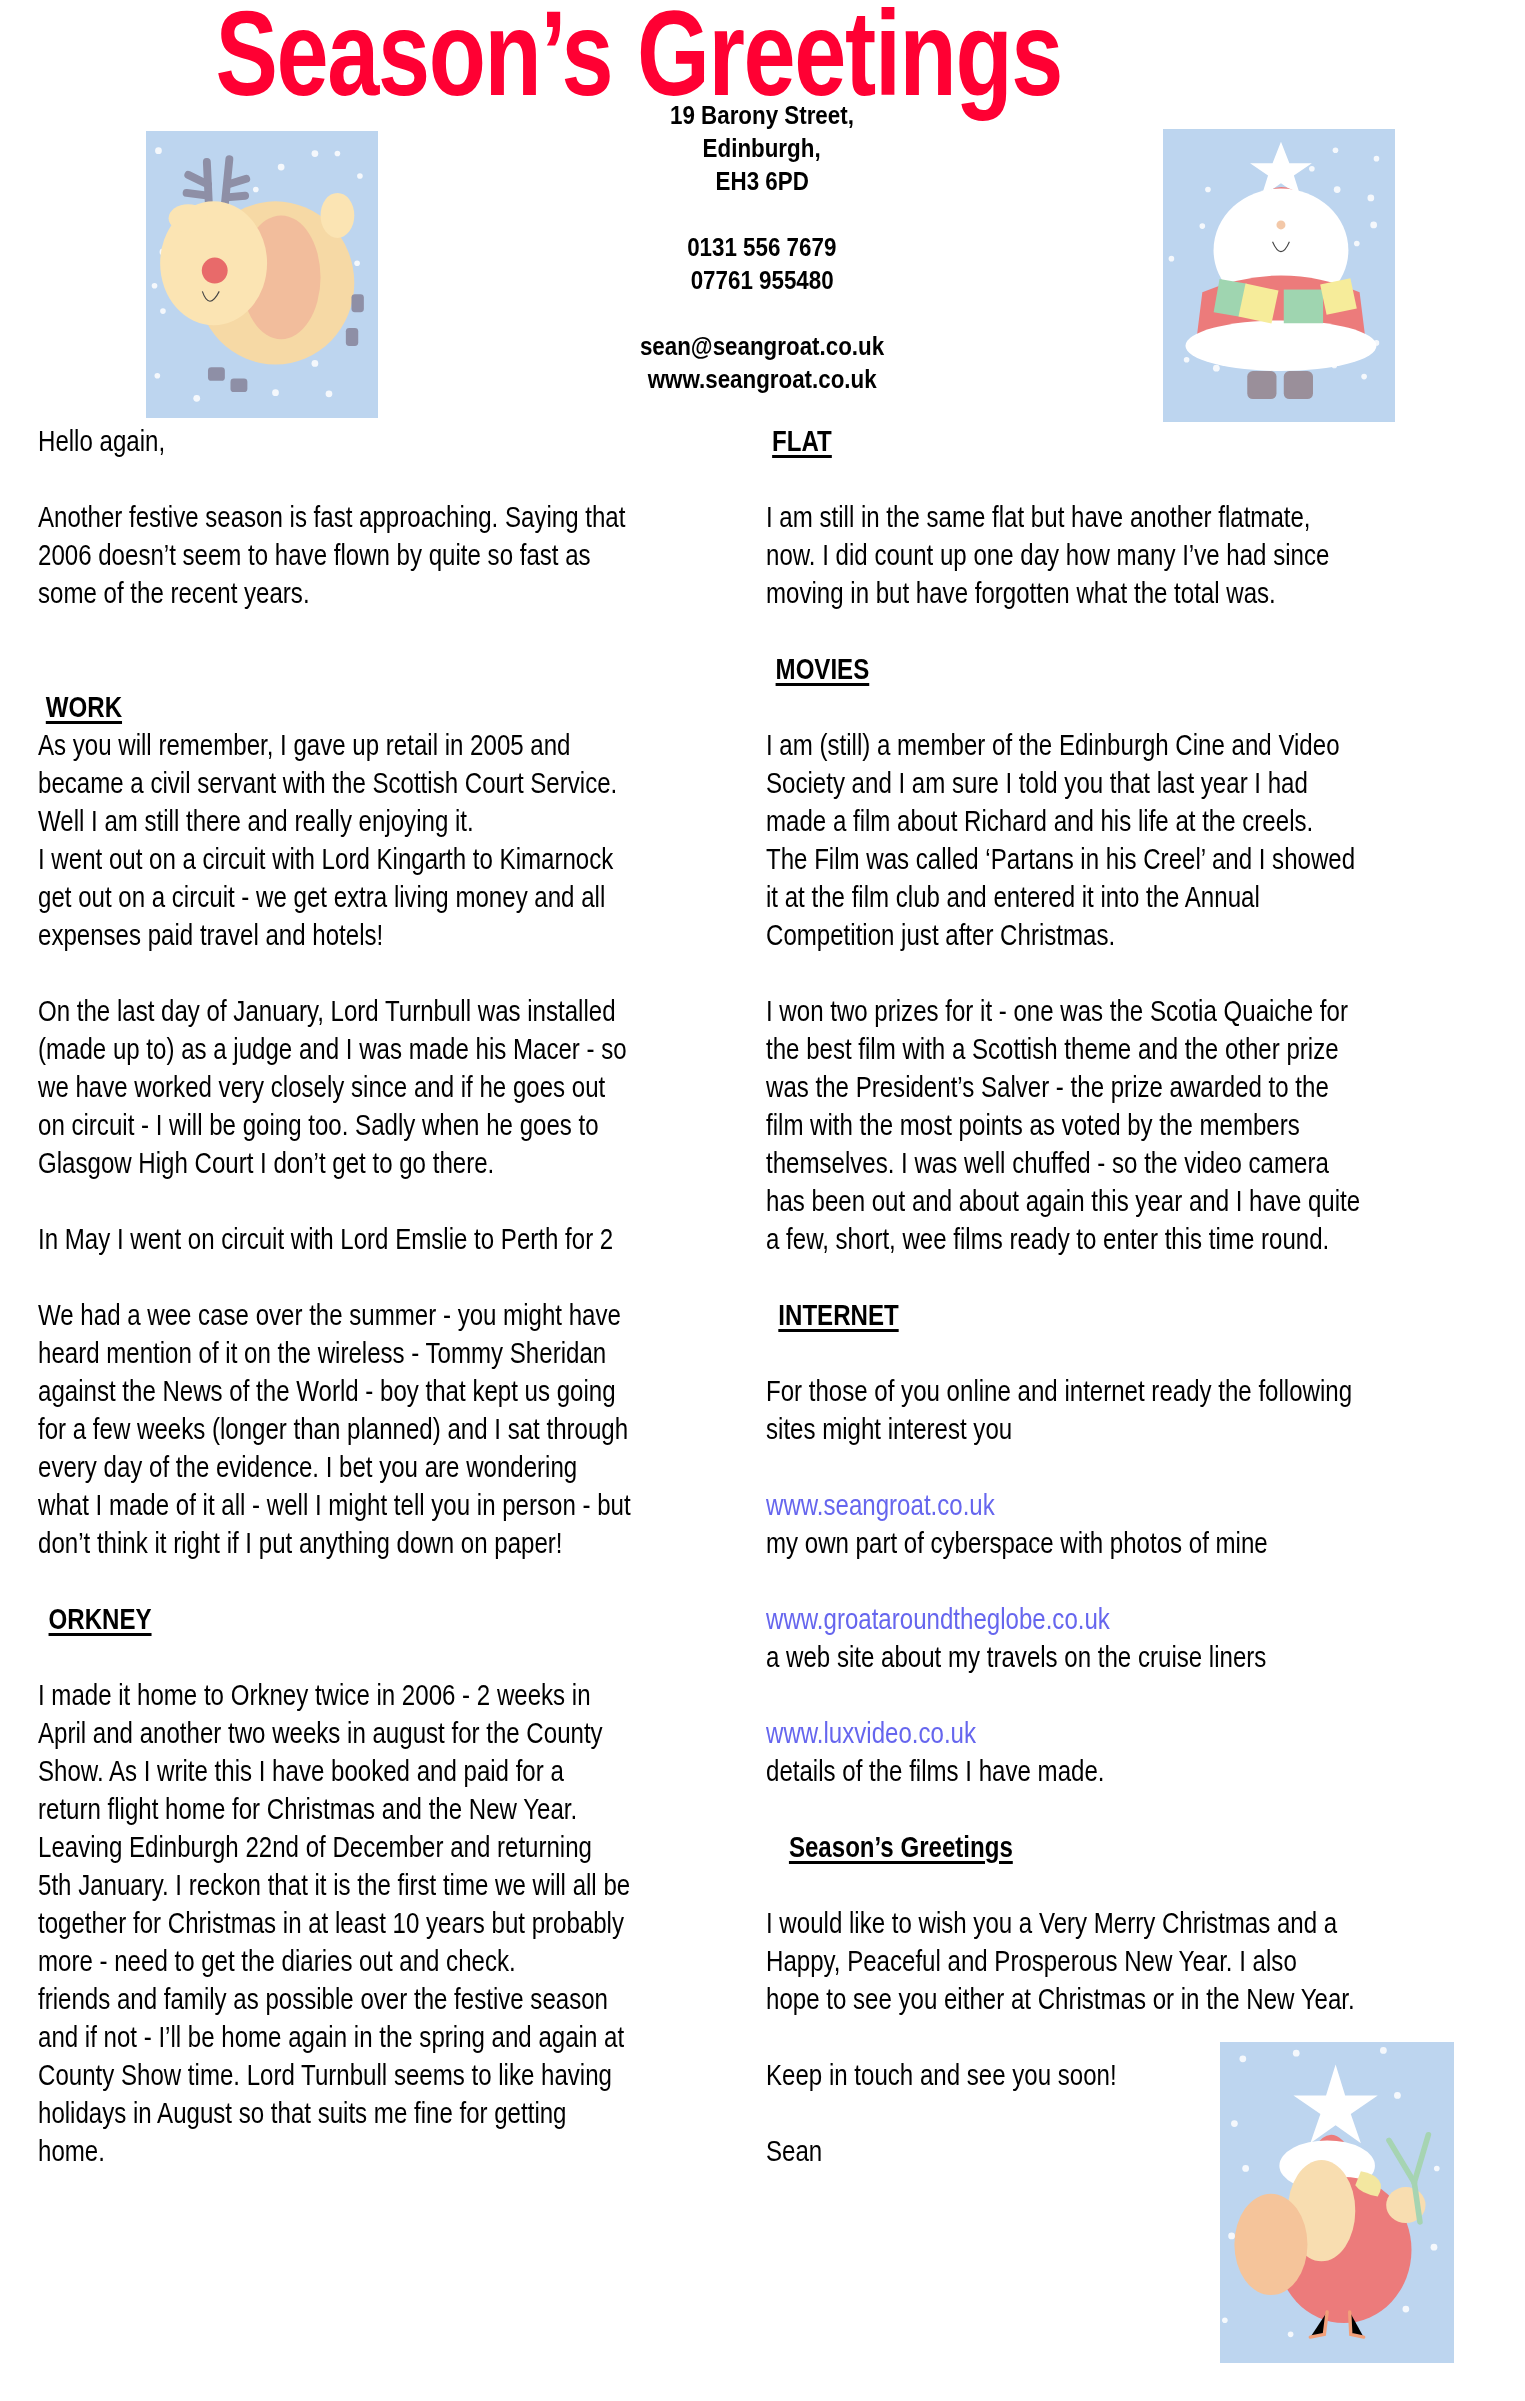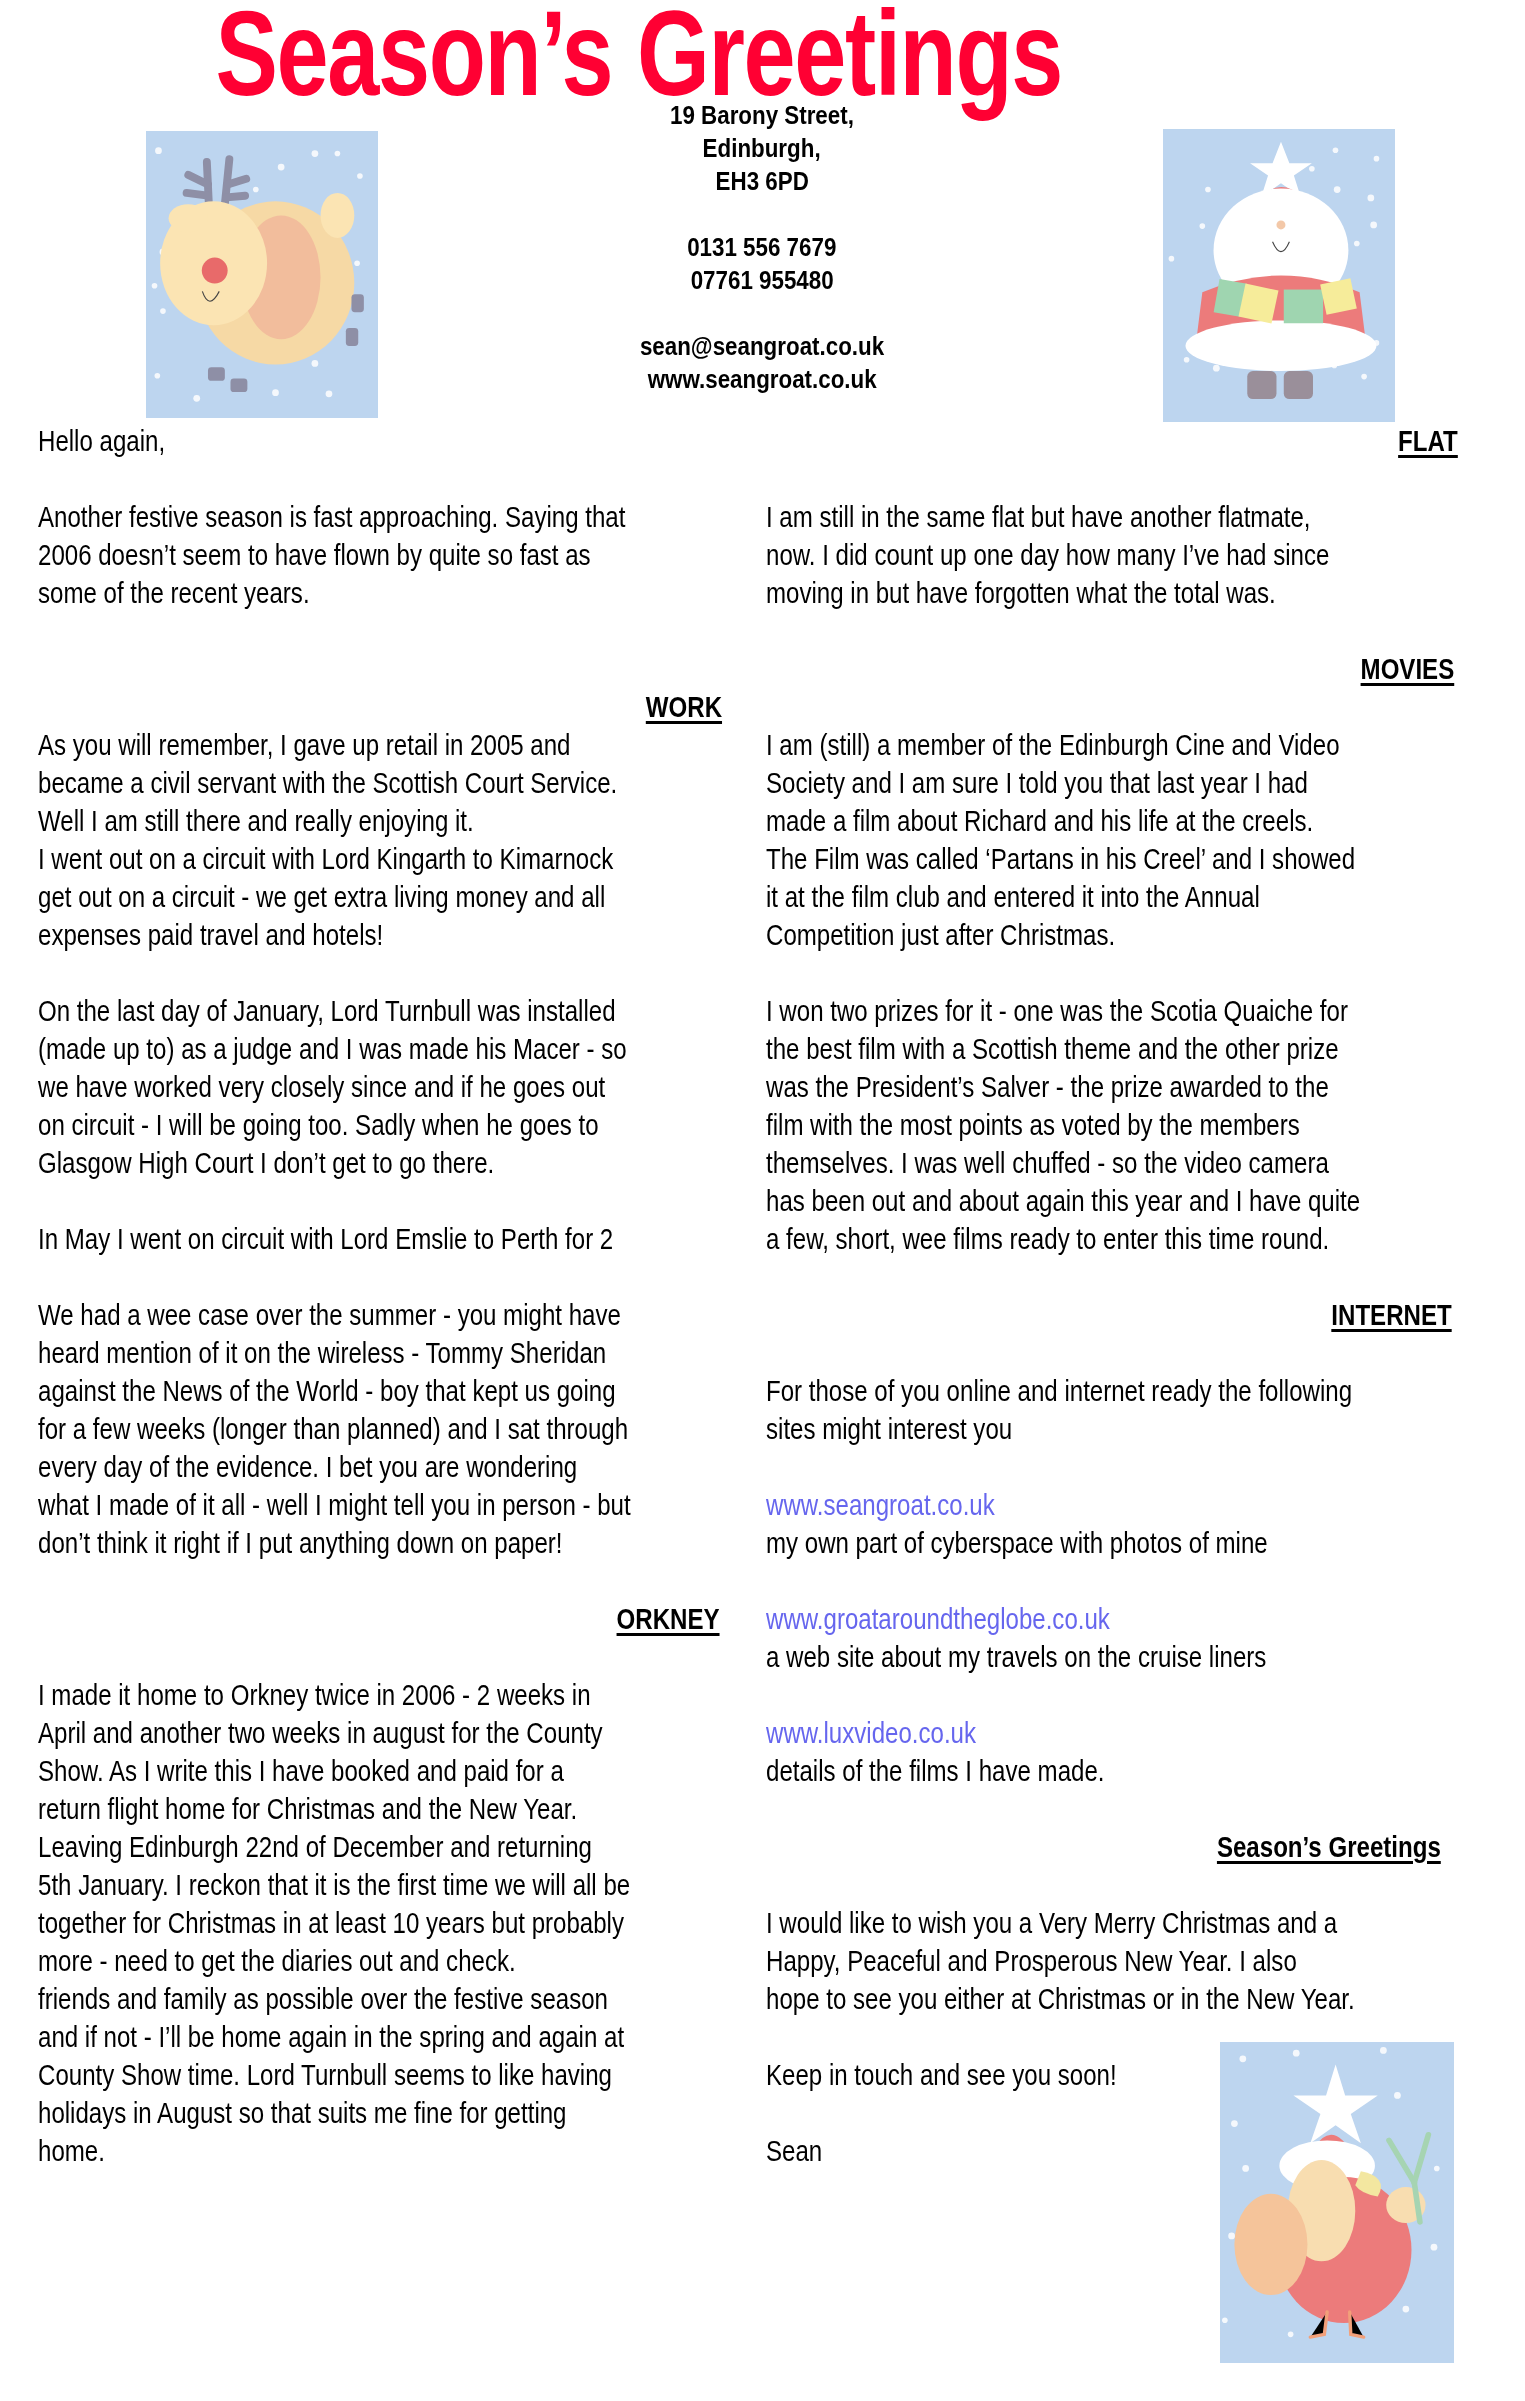--- a/index.html
+++ b/index.html
@@ -13,21 +13,21 @@
              font-weight: bold; font-size: 26px; line-height: 33px; }
   .address .ln { display: block; height: 33px; white-space: nowrap; }
   .address .ln span { display: inline-block; transform: scaleX(0.86); }
   .pic { position: absolute; overflow: hidden; background: #bcd6ee; }
   .pic svg { width: 100%; height: 100%; display: block; }
   .col { position: absolute; top: 422px; }
   .col.left { left: 38px; width: 692px; }
   .col.right { left: 766px; width: 698px; }
   .line { height: 38px; line-height: 38px; font-size: 29px; white-space: nowrap; position: relative; }
   .line .t { display: inline-block; transform: scaleX(0.83); transform-origin: left center; }
-  .line.heading { text-align: right; font-weight: bold; }
+  .line.heading { text-align: left; font-weight: bold; }
   .line.heading .t { transform-origin: center center; text-decoration: underline; text-decoration-thickness: 3.4px; text-underline-offset: 3.9px; }
   .line.link .t { color: #6666ee; cursor: pointer; }
 </style>
 </head>
 <body>
 
 <div class="title" style="color: rgb(255, 0, 51);"><span>Season’s Greetings</span></div>
 
 <div class="address">
   <div class="ln"><span>19 Barony Street,</span></div>

